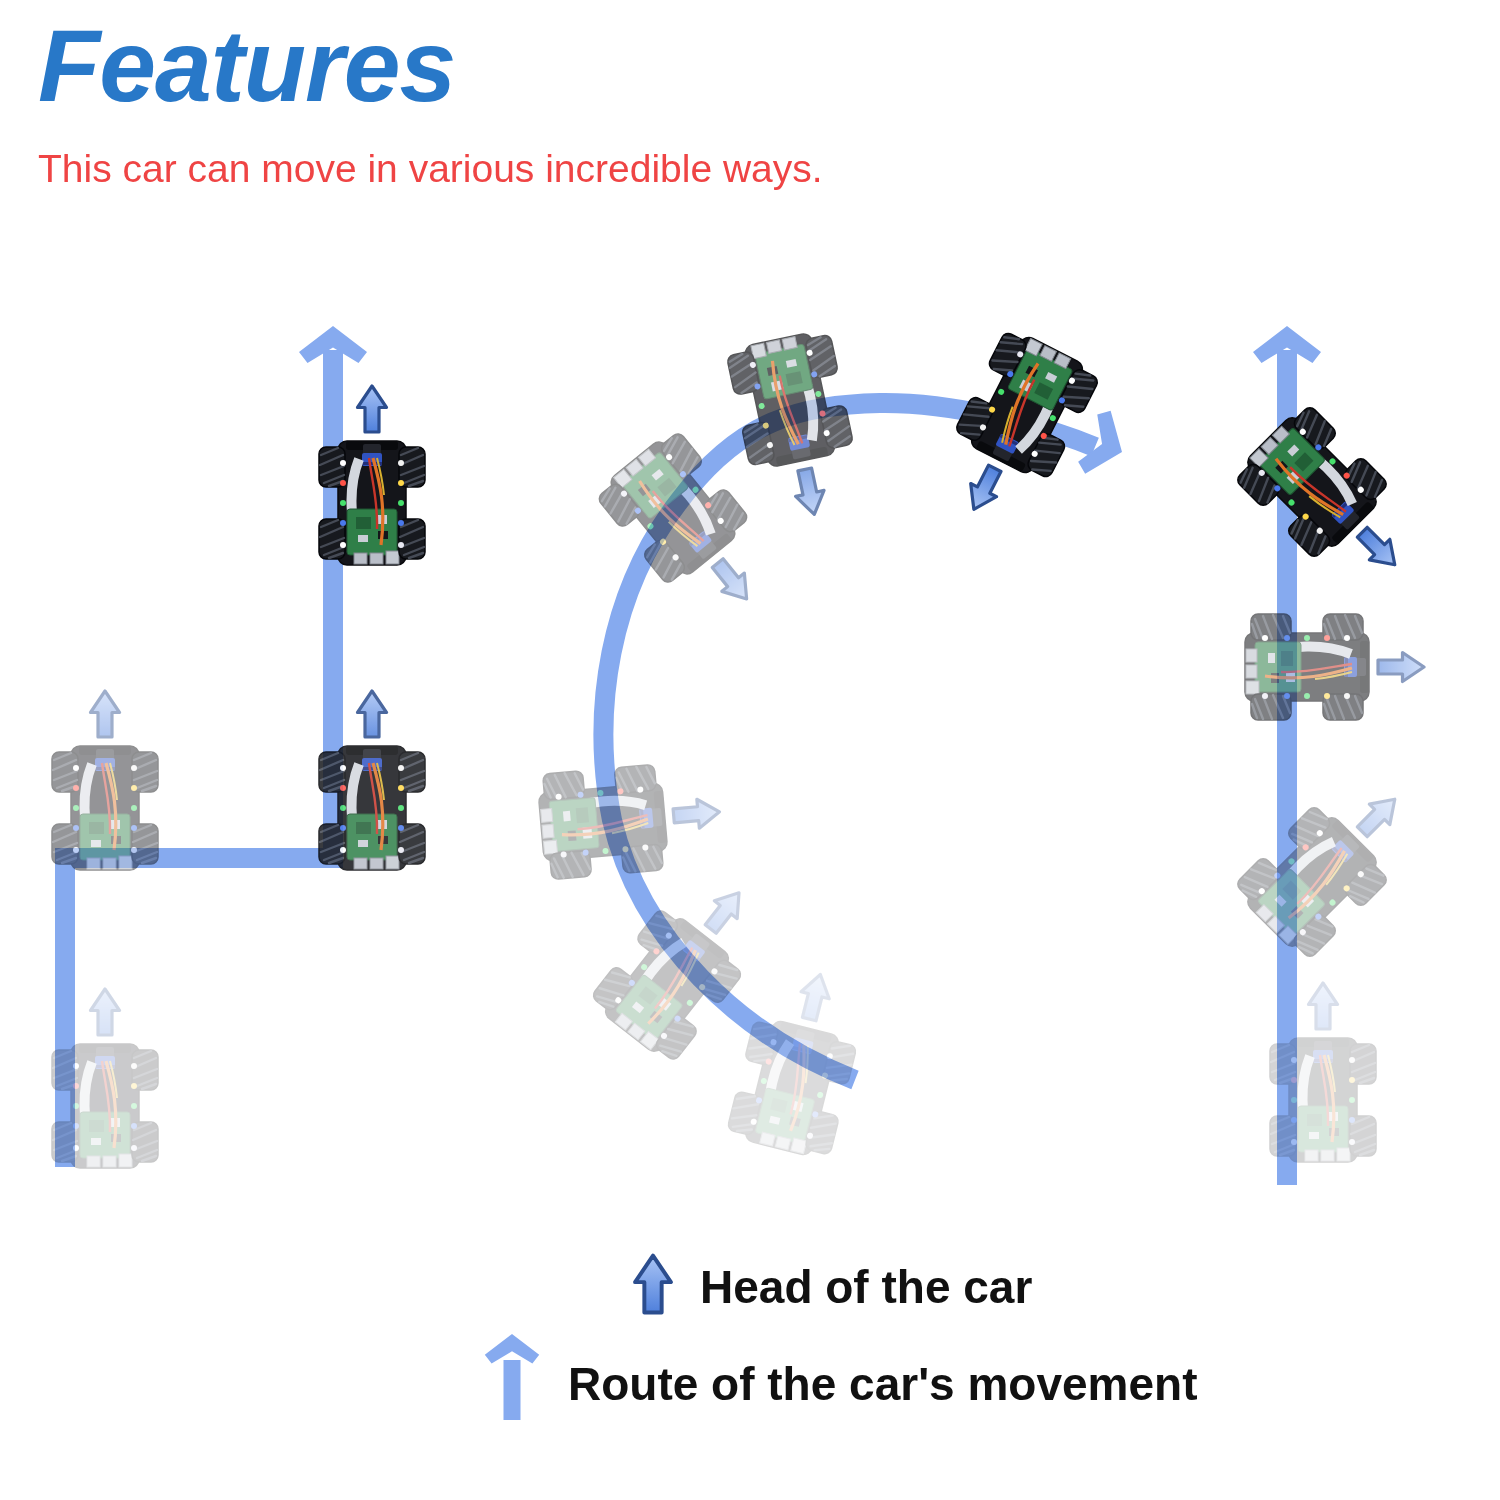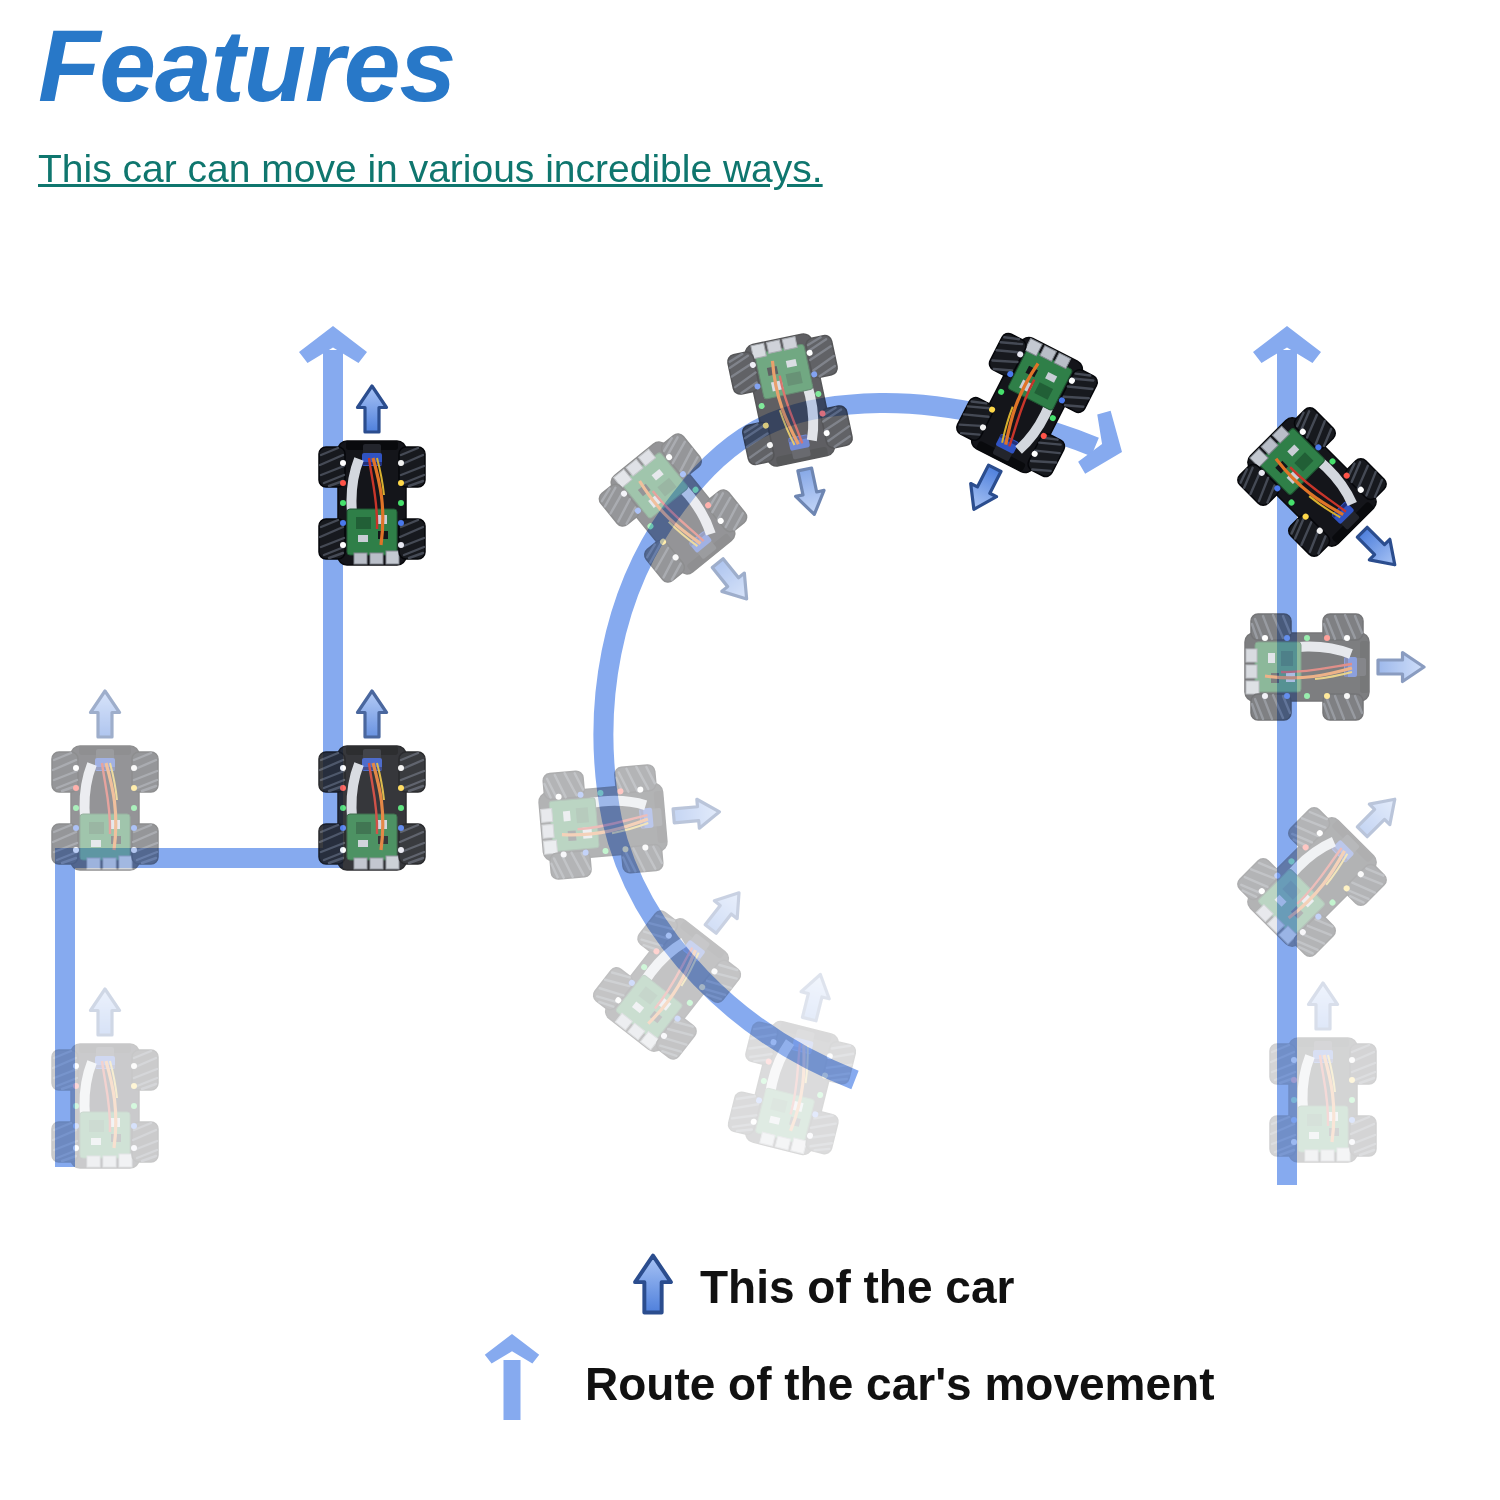--- a/index.html
+++ b/index.html
@@ -21,31 +21,31 @@
     font-size:39px;color:#161616;line-height:1.2;
   }
   .diagram-svg{position:absolute;left:0;top:0;width:1500px;height:1500px;}
   .legend-item{position:absolute;display:flex;align-items:center;}
   .legend-label{
     font-size:46px;font-weight:600;color:#111;line-height:1;
     white-space:nowrap;
   }
   .legend-head{left:632px;top:1251px;}
   .legend-head .legend-label{margin-left:26px;position:relative;top:3px;}
-  .legend-route{left:484px;top:1330px;gap:17px;}
+  .legend-route{left:484px;top:1330px;}
   .legend-route .legend-label{margin-left:28px;position:relative;top:8px;}
   .legend-icon{display:block;flex:0 0 auto;}
 </style>
 </head>
 <body>
 
 <div class="stage">
 
   <div class="page-title" style="color: rgb(40, 120, 200);">Features</div>
-  <div class="page-subtitle" style="color: #0f766e; text-decoration: underline;">This car can move in various incredible ways.</div>
+  <div class="page-subtitle" style="color: #ef4444;">This car can move in various incredible ways.</div>
 
   <svg class="diagram-svg" id="diagram-canvas" viewBox="0 0 1500 1500">
     <defs>
       <linearGradient id="headGrad" x1="0" y1="0" x2="0" y2="1">
         <stop id="headGradTop" offset="0" stop-color="#A9C4F5"></stop>
         <stop id="headGradBottom" offset="1" stop-color="#4F80DC"></stop>
       </linearGradient>
 
       <g id="head-arrow">
         <path d="M0 -25 L14.5 -3.5 L7 -3.5 L7 21 L-7 21 L-7 -3.5 L-14.5 -3.5 Z" fill="url(#headGrad)" stroke="#2B4D8E" stroke-width="3.2" stroke-linejoin="round"></path>
@@ -139,21 +139,21 @@
           <use href="#robot-car" opacity="1" transform="translate(1312 482) rotate(135)"></use>
           <use href="#head-arrow" opacity="1" transform="translate(1377.1 547.1) rotate(135)"></use>
         </g>
       </g>
   </svg>
 
   <div class="legend-item legend-head">
     <svg class="legend-icon" width="42" height="66" viewBox="-17 -28 34 52">
       <use href="#head-arrow"></use>
     </svg>
-    <span class="legend-label">This of the car</span>
+    <span class="legend-label">Head of the car</span>
   </div>
 
   <div class="legend-item legend-route">
     <svg class="legend-icon" width="56" height="92" viewBox="0 0 56 92">
       <path id="legend-route-shaft" d="M28 90 L28 30" stroke-width="17" fill="none" stroke="#86AAEF"></path>
       <use id="legend-route-head" href="#route-arrowhead" transform="translate(28 4) scale(0.8)" fill="#86AAEF"></use>
     </svg>
     <span class="legend-label">Route of the car's movement</span>
   </div>
 

